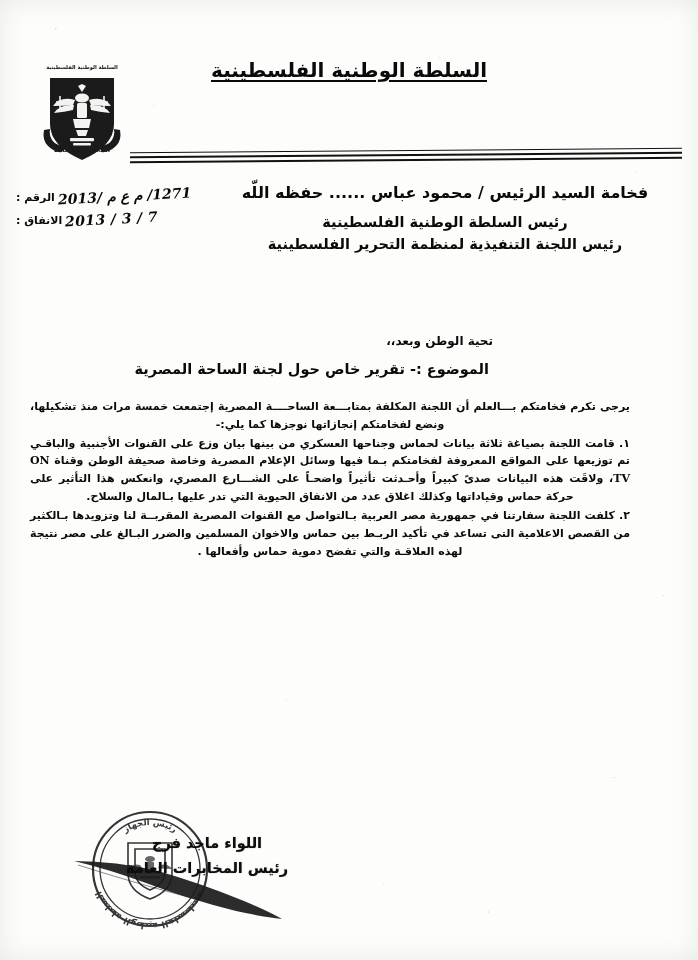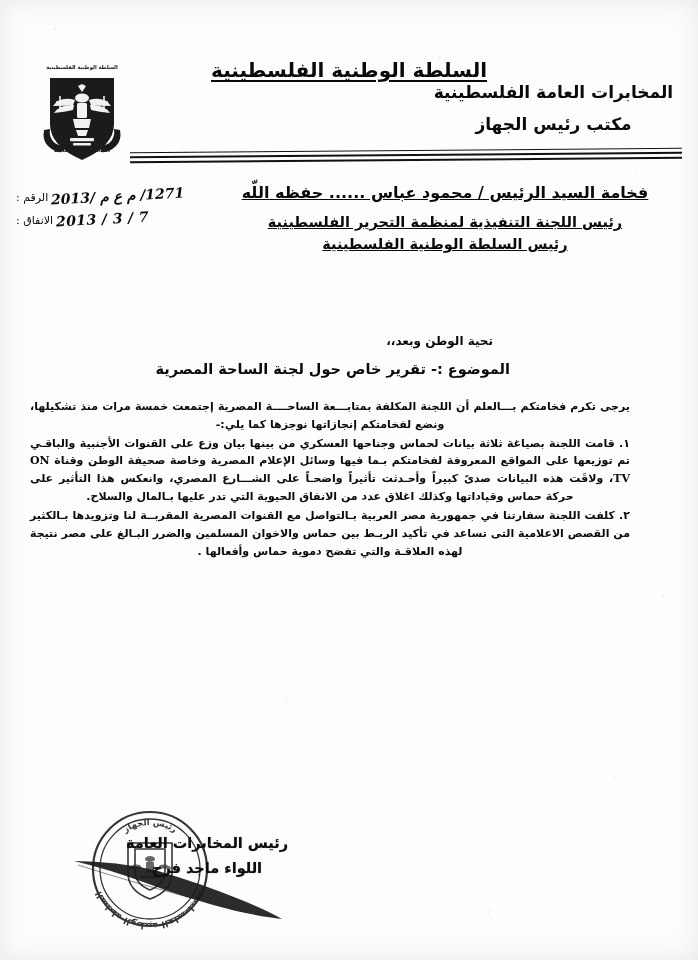--- a/index.html
+++ b/index.html
@@ -119,40 +119,39 @@
     font-size: 11px;
   }
   .refrow {
     display: flex;
     flex-direction: row-reverse;
     align-items: baseline;
     justify-content: flex-start;
     gap: 3px;
     margin-bottom: 7px;
   }
-  .reflabel { font-weight: 400; white-space: nowrap; }
+  .reflabel { font-weight: 700; white-space: nowrap; }
   .refvalue {
     font-family: "DejaVu Serif", "Liberation Serif", serif;
     font-size: 14px;
     font-style: italic;
     font-weight: bold;
     letter-spacing: .4px;
     transform: rotate(-3deg);
     display: inline-block;
     white-space: nowrap;
   }
 
   
   .addressee {
     position: absolute;
     top: 183px;
     right: 18px;
     width: 470px;
     text-align: center;
-    text-decoration: underline;
   }
   .addr-main {
     font-size: 16px;
     font-weight: bold;
     white-space: nowrap;
     margin-bottom: 9px;
   }
   .addr-sub {
     font-size: 14.5px;
     font-weight: bold;
@@ -163,21 +162,21 @@
   .salutation {
     position: absolute;
     top: 334px;
     right: 205px;
     font-size: 12px;
     font-weight: bold;
   }
   .subject {
     position: absolute;
     top: 361px;
-    right: 188px;
+    right: 209px;
     font-size: 14.5px;
     font-weight: bold;
     white-space: nowrap;
   }
 
   
   .body {
     position: absolute;
     top: 398px;
     right: 68px;
@@ -244,24 +243,20 @@
   }
 </style>
 </head>
 <body>
 
 <div class="page">
 
 
   <div class="authority-title">السلطة الوطنية الفلسطينية</div>
 
-  <div class="agency-block">
-    <div class="agency-line1">المخابرات العامة الفلسطينية</div>
-    <div class="agency-line2">مكتب رئيس الجهاز</div>
-  </div>
 
   <div class="emblem-wrap">
     <div class="emblem-caption">السلطة الوطنية الفلسطينية</div>
     <svg class="emblem-svg" width="84" height="92" viewBox="0 0 84 92">
       <path d="M10 6 H74 V52 Q74 74 42 88 Q10 74 10 52 Z" fill="#1b1b1b"></path>
       <g fill="#f2f2f0">
         <ellipse cx="42" cy="26" rx="7" ry="4.5"></ellipse>
         <path d="M42 20 L46 14 L42 12 L38 14 Z"></path>
         <path d="M35 28 Q20 24 13 34 Q24 34 33 33 Z"></path>
         <path d="M49 28 Q64 24 71 34 Q60 34 51 33 Z"></path>
@@ -297,22 +292,22 @@
       <span class="refvalue">1271/ م ع م /2013</span>
     </div>
     <div class="refrow">
       <span class="reflabel">الانفاق :</span>
       <span class="refvalue">7 / 3 / 2013</span>
     </div>
   </div>
 
   <div class="addressee">
     <div class="addr-main">فخامة السيد الرئيس / محمود عباس ...... حفظه اللّه</div>
+    <div class="addr-sub">رئيس السلطة الوطنية الفلسطينية</div>
     <div class="addr-sub">رئيس اللجنة التنفيذية لمنظمة التحرير الفلسطينية</div>
-    <div class="addr-sub">رئيس السلطة الوطنية الفلسطينية</div>
   </div>
 
   <div class="salutation">تحية الوطن وبعد،،</div>
 
   <div class="subject">الموضوع :- تقرير خاص حول لجنة الساحة المصرية</div>
 
   <div class="body">
     <p>يرجى تكرم فخامتكم بـــالعلم أن اللجنة المكلفة بمتابـــعة الساحــــة المصرية إجتمعت خمسة مرات منذ تشكيلها، ونضع لفخامتكم إنجازاتها نوجزها كما يلي:-</p>
     <p class="item">
       <span>١</span><span>. </span><span>قامت اللجنة بصياغة ثلاثة بيانات لحماس وجناحها العسكري من بينها بيان وزع على القنوات الأجنبية والباقـي تم توزيعها على المواقع المعروفة لفخامتكم بـما فيها وسائل الإعلام المصرية وخاصة صحيفة الوطن وقناة </span><span class="lat">ON TV</span><span>، ولاقَت هذه البيانات صدىً كبيراً وأحـدثت تأثيراً واضحـاً على الشـــارع المصري، وانعكس هذا التأثير على حركة حماس وقياداتها وكذلك اغلاق عدد من الانفاق الحيوية التي تدر عليها بـالمال والسلاح.</span>
@@ -349,20 +344,20 @@
         <rect x="60" y="77" width="20" height="2.4"></rect>
       </g>
     </svg>
 
     <svg class="sig-stroke" viewBox="0 0 230 80">
       <path d="M6 14 Q40 22 78 36 Q120 52 168 64 Q196 70 214 72 Q200 64 176 54 Q132 36 90 24 Q48 14 6 14 Z" fill="#1a1a1a" opacity=".92"></path>
       <path d="M10 18 Q60 34 120 50" stroke="#1a1a1a" stroke-width="1" fill="none" opacity=".5"></path>
     </svg>
 
     <div class="sig-text">
+      <div>اللواء ماجد فرج</div>
       <div>رئيس المخابرات العامة</div>
-      <div>اللواء ماجد فرج</div>
     </div>
   </div>
 
   <div class="scan-noise"></div>
   <div class="edge-shadow"></div>
 </div>
 
 </body></html>

